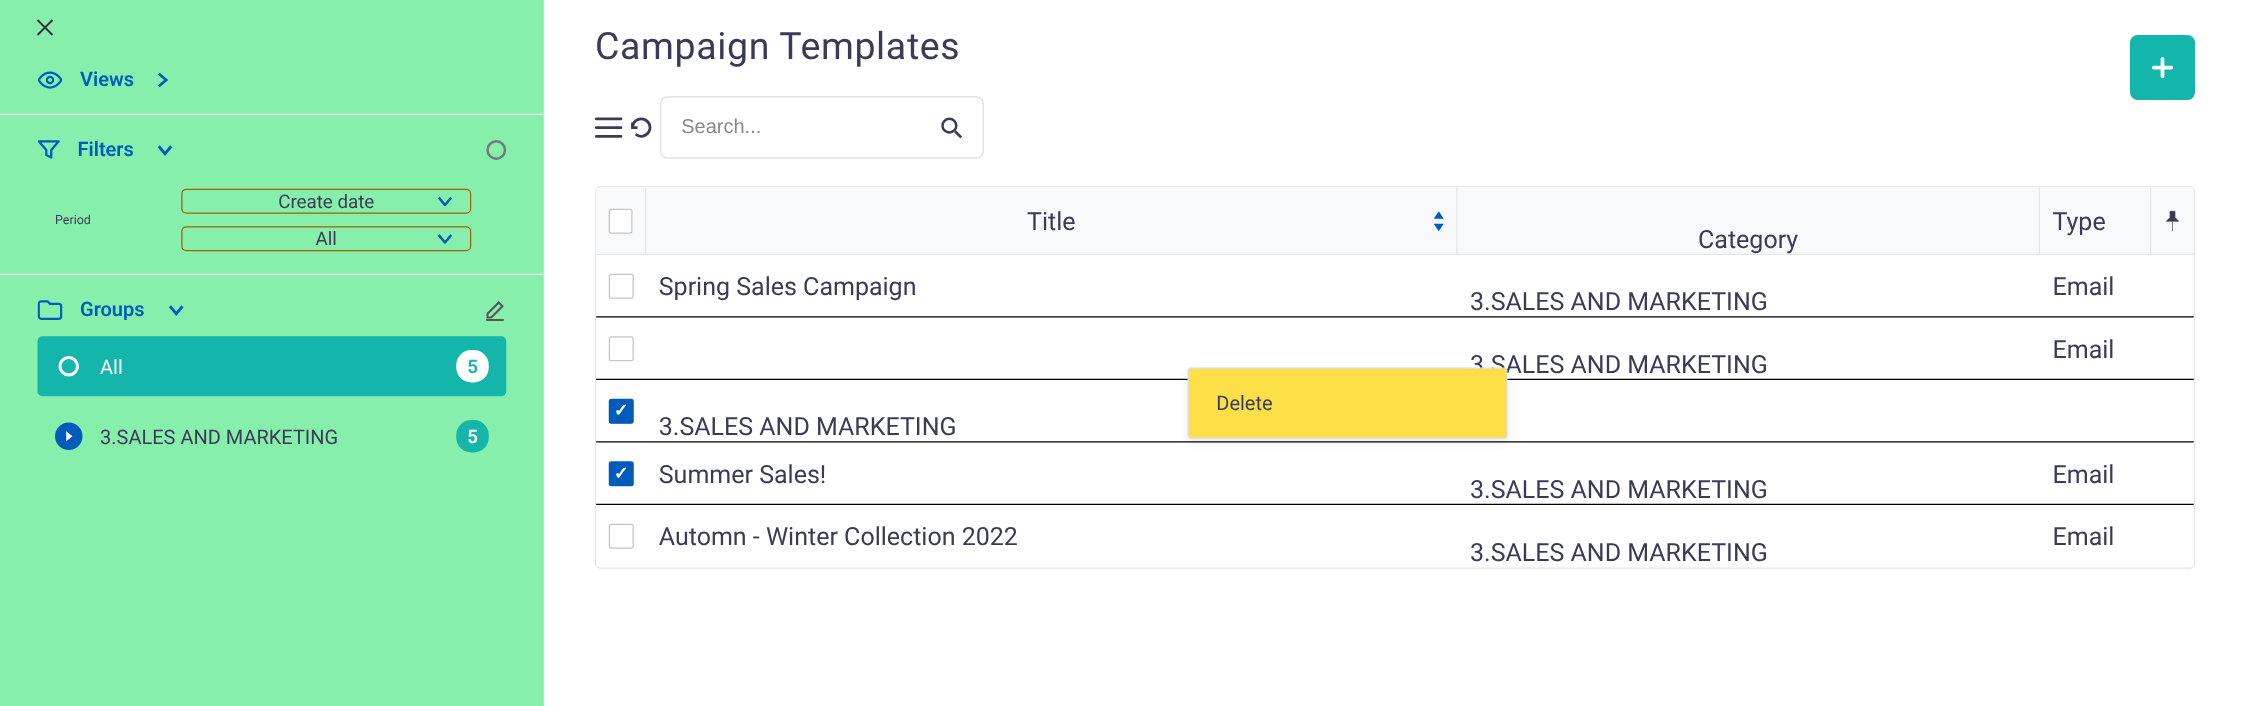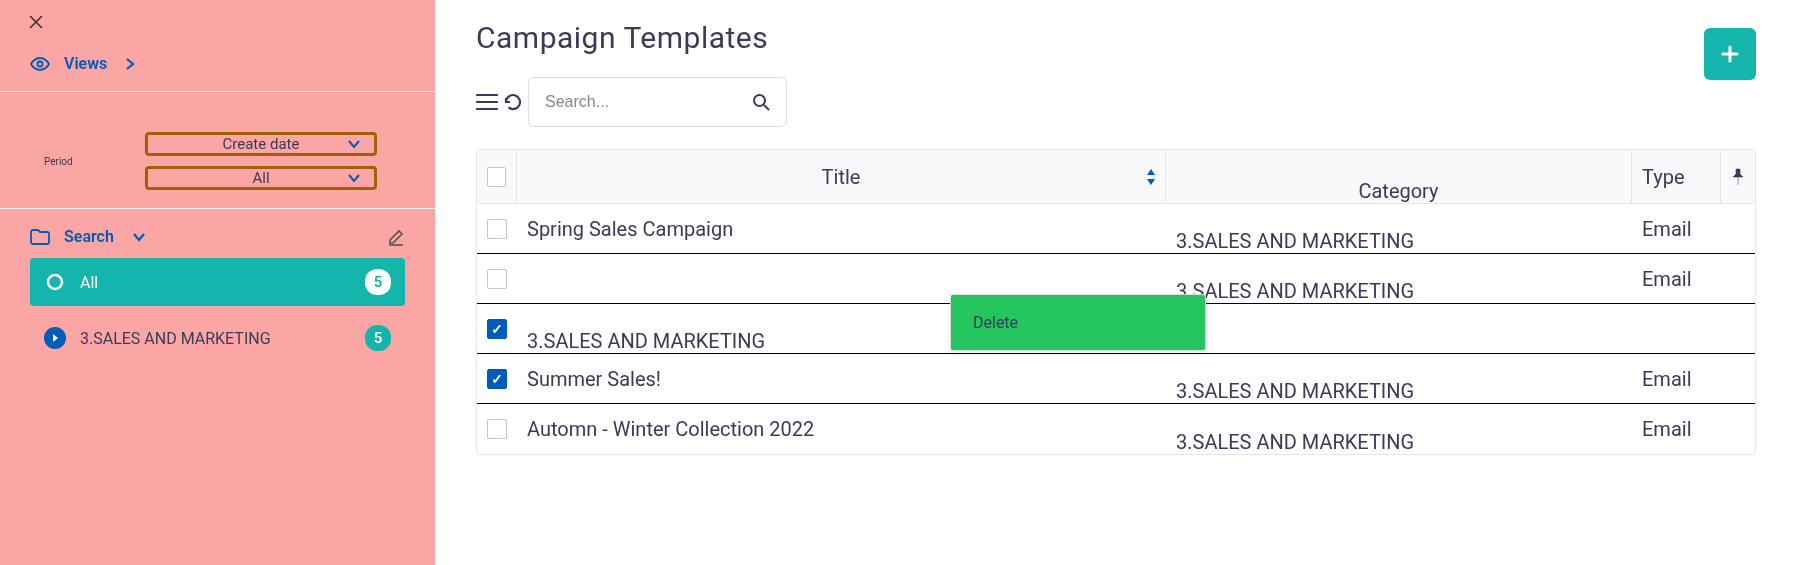--- a/index.html
+++ b/index.html
@@ -9,21 +9,21 @@
   color: #333;
   background: #fff;
   width: 1796px;
   height: 565px;
   overflow: hidden;
 }
 .app { display: flex; height: 100%; }
 .sidebar {
   width: 436px;
   border-right: 1px solid #eee;
-  background: #fca5a5;
+  background: #86efac;
   display: flex;
   flex-direction: column;
 }
 .sidebar-close {
   text-align: right;
   padding: 14px 28px 6px;
 }
 .sidebar-close span { cursor: pointer; font-size: 20px; color: #333; font-weight: 300; }
 .section {
   padding: 18px 30px;
@@ -52,21 +52,21 @@
   margin-top: 22px;
 }
 .filter-label {
   width: 105px;
   padding-left: 14px;
   color: #3b3b58;
   font-size: 10px;
 }
 .select {
   flex: 1;
-  border: 3px solid #a16207;
+  border: 1px solid #a16207;
   border-radius: 4px;
   height: 44px;
   display: flex;
   align-items: center;
   justify-content: center;
   position: relative;
   color: #3b3b58;
   font-size: 15px;
   cursor: pointer;
   margin-left: 10px;
@@ -200,21 +200,21 @@
 .td { border-right: none; }
 .checkbox {
   width: 20px; height: 20px; border: 1px solid #c5c5c5; border-radius: 2px; background: #fff;
   display: inline-flex; align-items: center; justify-content: center; cursor: pointer;
 }
 .checkbox.checked { background: #005cbb; border-color: #005cbb; color: #fff; }
 .checkbox.checked::after { content: "✓"; font-size: 14px; font-weight: 700; }
 .td.col-cat, .td.col-type { color: #3b3b58; }
 .context-menu {
   position: absolute;
-  background: #22c55e;
+  background: #fde047;
   border: 1px solid #ddd;
   border-radius: 3px;
   box-shadow: 0 3px 8px rgba(0,0,0,0.08);
   width: 256px;
   padding: 4px 0;
   z-index: 100;
 }
 .context-menu .item {
   padding: 14px 22px;
   cursor: pointer;
@@ -247,20 +247,35 @@
         <span class="label">Views</span>
         <span class="chev">
           <svg width="10" height="14" viewBox="0 0 10 14">
               <path d="M2 2 L8 7 L2 12" fill="none" stroke="#005cbb" stroke-width="2.2"></path>
             </svg>
         </span>
       </div>
     </div>
 
     <div class="section">
+      <div class="section-header">
+        <span class="hicon">
+          <svg width="18" height="16" viewBox="0 0 18 16">
+              <path d="M1 1 h16 L11 8 v6 l-4 -2 V8 z" fill="none" stroke="#005cbb" stroke-width="1.8" stroke-linejoin="round"></path>
+            </svg>
+        </span>
+        <span class="label">Filters</span>
+        <span class="chev">
+          <svg width="14" height="10" viewBox="0 0 14 10">
+              <path d="M2 2 L7 8 L12 2" fill="none" stroke="#005cbb" stroke-width="2.2"></path>
+            </svg>
+        </span>
+        <span class="spacer"></span>
+        <span class="circle"></span>
+      </div>
       <div class="filter-row">
         <div class="filter-label">Period</div>
         <div class="filter-col2">
           <div class="select">
             <span>Create date</span>
             <span class="caret">
               <svg width="12" height="8" viewBox="0 0 12 8">
                   <path d="M1 1 L6 7 L11 1" fill="none" stroke="#005cbb" stroke-width="2"></path>
                 </svg>
             </span>
@@ -277,21 +292,21 @@
       </div>
     </div>
 
     <div class="section no-bottom" style="padding-bottom:6px">
       <div class="section-header">
         <span class="hicon">
           <svg width="20" height="16" viewBox="0 0 20 16">
               <path d="M1 3 a2 2 0 0 1 2-2 h5 l2 2 h7 a2 2 0 0 1 2 2 v8 a2 2 0 0 1 -2 2 H3 a2 2 0 0 1 -2 -2 z" fill="none" stroke="#005cbb" stroke-width="1.8"></path>
             </svg>
         </span>
-        <span class="label">Search</span>
+        <span class="label">Groups</span>
         <span class="chev">
           <svg width="14" height="10" viewBox="0 0 14 10">
               <path d="M2 2 L7 8 L12 2" fill="none" stroke="#005cbb" stroke-width="2.2"></path>
             </svg>
         </span>
         <span class="spacer"></span>
         <span class="edit">
           <svg width="18" height="18" viewBox="0 0 18 18">
               <path d="M3 15 v-3 L12 3 l3 3 L6 15 z" fill="none" stroke="#555" stroke-width="1.6"></path>
               <path d="M2 17 h14" stroke="#555" stroke-width="1.6" fill="none"></path>

